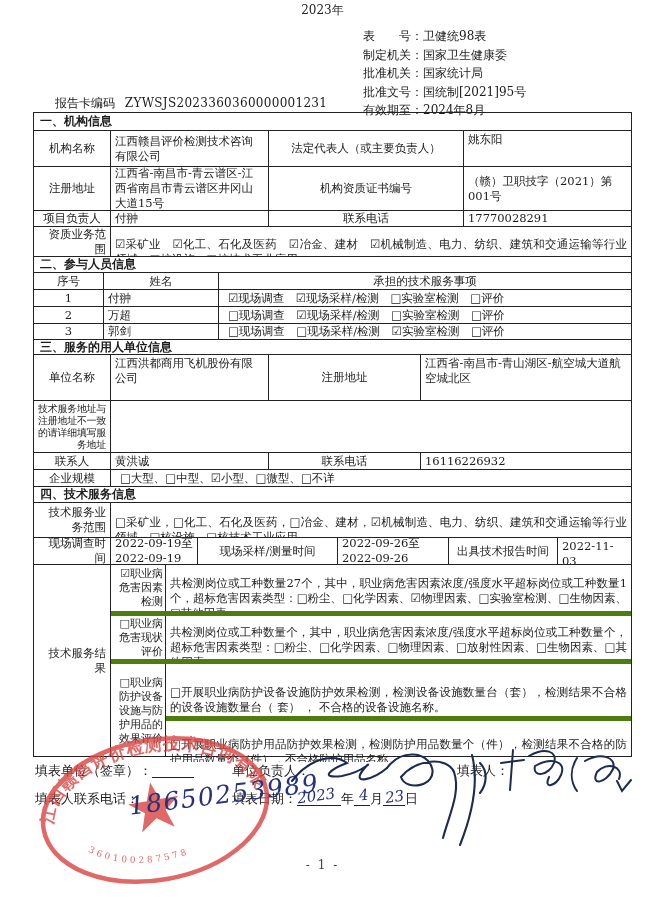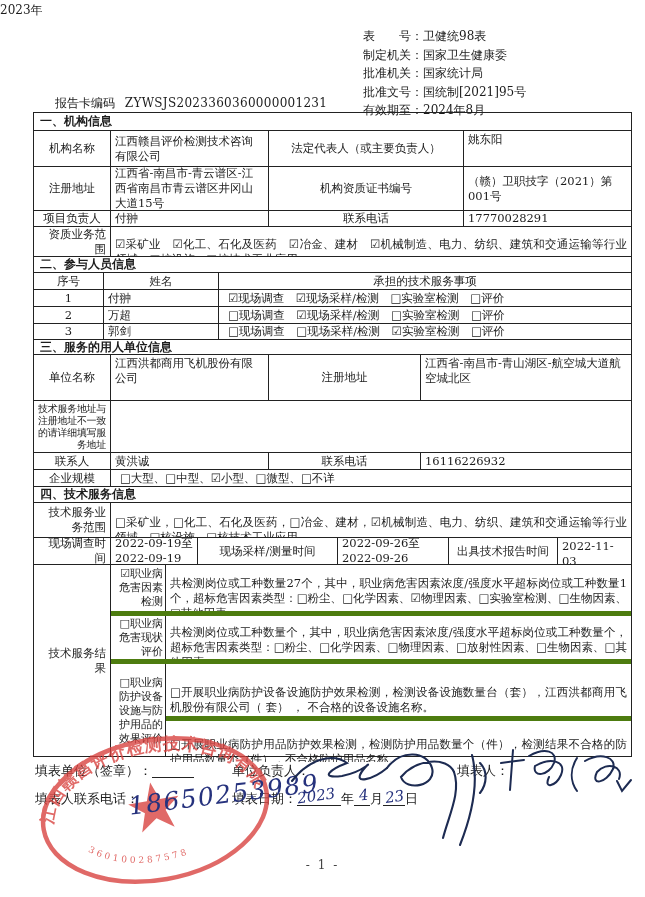--- a/index.html
+++ b/index.html
@@ -2,21 +2,21 @@
 <html><head>
 <meta charset="utf-8">
 <style>
   html,body{margin:0;padding:0;}
   body{
     width:645px;height:897px;position:relative;background:#ffffff;
     font-family:"DejaVu Serif","Liberation Serif",serif;
     color:#1c1c1c;font-size:11.5px;line-height:15px;
     -webkit-font-smoothing:antialiased;overflow:hidden;
   }
-  .year-title{position:absolute;top:3px;left:0;width:645px;font-size:12px;}
+  .year-title{position:absolute;top:3px;left:0;width:645px;text-align:center;font-size:12px;}
   .meta{position:absolute;top:27px;left:363px;font-size:12px;line-height:18.5px;}
   .report-code{position:absolute;top:96px;left:55px;font-size:12px;}
   .report-code .code{letter-spacing:.3px;margin-left:6px;}
 
   .tbl{position:absolute;left:33px;top:112px;width:597px;border:1.6px solid #222;box-sizing:content-box;}
   .row{display:flex;border-top:1px solid #222;box-sizing:border-box;}
   .row.first{border-top:none;}
   .sec-title{font-weight:bold;padding:1px 6px;font-size:12px;display:flex;align-items:center;}
   .cell{box-sizing:border-box;border-right:1px solid #222;display:flex;align-items:center;
         padding:1px 4px;overflow:hidden;}
@@ -156,21 +156,21 @@
         <div class="cell lbl sub" style="width:55px">□职业病危害现状评价</div>
         <div class="cell val last" style="width:465px">
             <span class="just">共检测岗位或工种数量个，其中，职业病危害因素浓度/强度水平超标岗位或工种数量个，超标危害因素类型：□粉尘、□化学因素、□物理因素、□放射性因素、□生物因素、□其他因素。</span>
           </div>
       </div>
       <div class="row" style="height:98px">
         <div class="cell lbl sub" style="width:55px">□职业病防护设备设施与防护用品的效果评价</div>
         <div class="grp" style="width:465px">
           <div class="row gfirst" style="height:52px">
             <div class="cell val last" style="width:465px">
-                <span class="just">□开展职业病防护设备设施防护效果检测，检测设备设施数量台（套），江西洪都商用飞机股份有限公司（ 套） ， 不合格的设备设施名称。</span>
+                <span class="just">□开展职业病防护设备设施防护效果检测，检测设备设施数量台（套），检测结果不合格的设备设施数量台（ 套） ， 不合格的设备设施名称。</span>
               </div>
           </div>
           <div class="row" style="height:46px">
             <div class="cell val last" style="width:465px">
                 <span class="just">□开展职业病防护用品防护效果检测，检测防护用品数量个（件），检测结果不合格的防护用品数量个（件），不合格防护用品名称。</span>
               </div>
           </div>
         </div>
       </div>
     </div>

